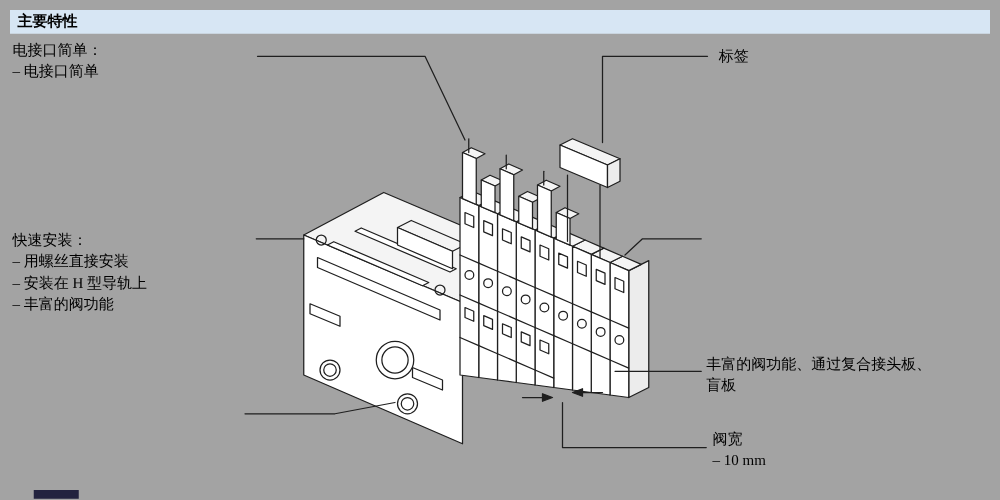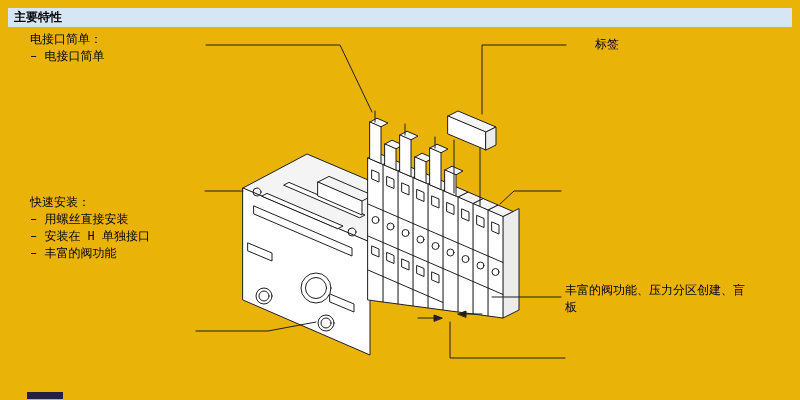--- a/index.html
+++ b/index.html
@@ -1,21 +1,21 @@
 <!DOCTYPE html>
 <html><head>
 <meta charset="utf-8">
 <style>
   html,body{margin:0;padding:0;background:#fff;}
-  .page{position:relative;width:800px;height:400px;background:#eab308;overflow:hidden;
-        font-family:Liberation Mono, monospace;font-size:12px;color:#000;}
+  .page{position:relative;width:800px;height:400px;background:#a3a3a3;overflow:hidden;
+        font-family:Liberation Serif, serif;font-size:12px;color:#000;}
   .header{position:absolute;left:8px;top:8px;width:784px;height:19px;background:#d7e6f4;
           display:flex;align-items:center;padding-left:6px;box-sizing:border-box;font-weight:bold;}
   .callout{position:absolute;line-height:17px;}
-  .callout .ln{white-space:nowrap;margin-left:20px;}
+  .callout .ln{white-space:nowrap;}
   .callout .wrap{white-space:normal;word-break:break-all;}
   svg{position:absolute;left:0;top:0;}
   .frag{position:absolute;left:27px;top:392px;width:36px;height:7px;background:#23233f;}
 </style>
 </head>
 <body>
 
 <div class="page">
 
   <div class="header">
@@ -177,28 +177,32 @@
 
   <div class="callout" style="left:10px;top:32px;width:200px">
     <div class="ln">电接口简单：</div>
     <div class="ln">– 电接口简单</div>
   </div>
 
   <div class="callout" style="left:575px;top:37px">
     <div class="ln">标签</div>
   </div>
 
-  <div class="callout" style="left:10px;top:195px;width:210px">
+  <div class="callout" style="left:10px;top:184px;width:210px">
     <div class="ln">快速安装：</div>
     <div class="ln">– 用螺丝直接安装</div>
-    <div class="ln">– 安装在 H 单独接口</div>
+    <div class="ln">– 安装在 H 型导轨上</div>
     <div class="ln">– 丰富的阀功能</div>
   </div>
 
 
   <div class="callout" style="left:565px;top:283px;width:188px">
-    <div class="wrap">丰富的阀功能、压力分区创建、盲板</div>
-  </div>
-
-
+    <div class="wrap">丰富的阀功能、通过复合接头板、盲板</div>
+  </div>
+
+
+  <div class="callout" style="left:570px;top:343px">
+    <div class="ln">阀宽</div>
+    <div class="ln">– 10 mm</div>
+  </div>
 
   <div class="frag"></div>
 </div>
 
 </body></html>

